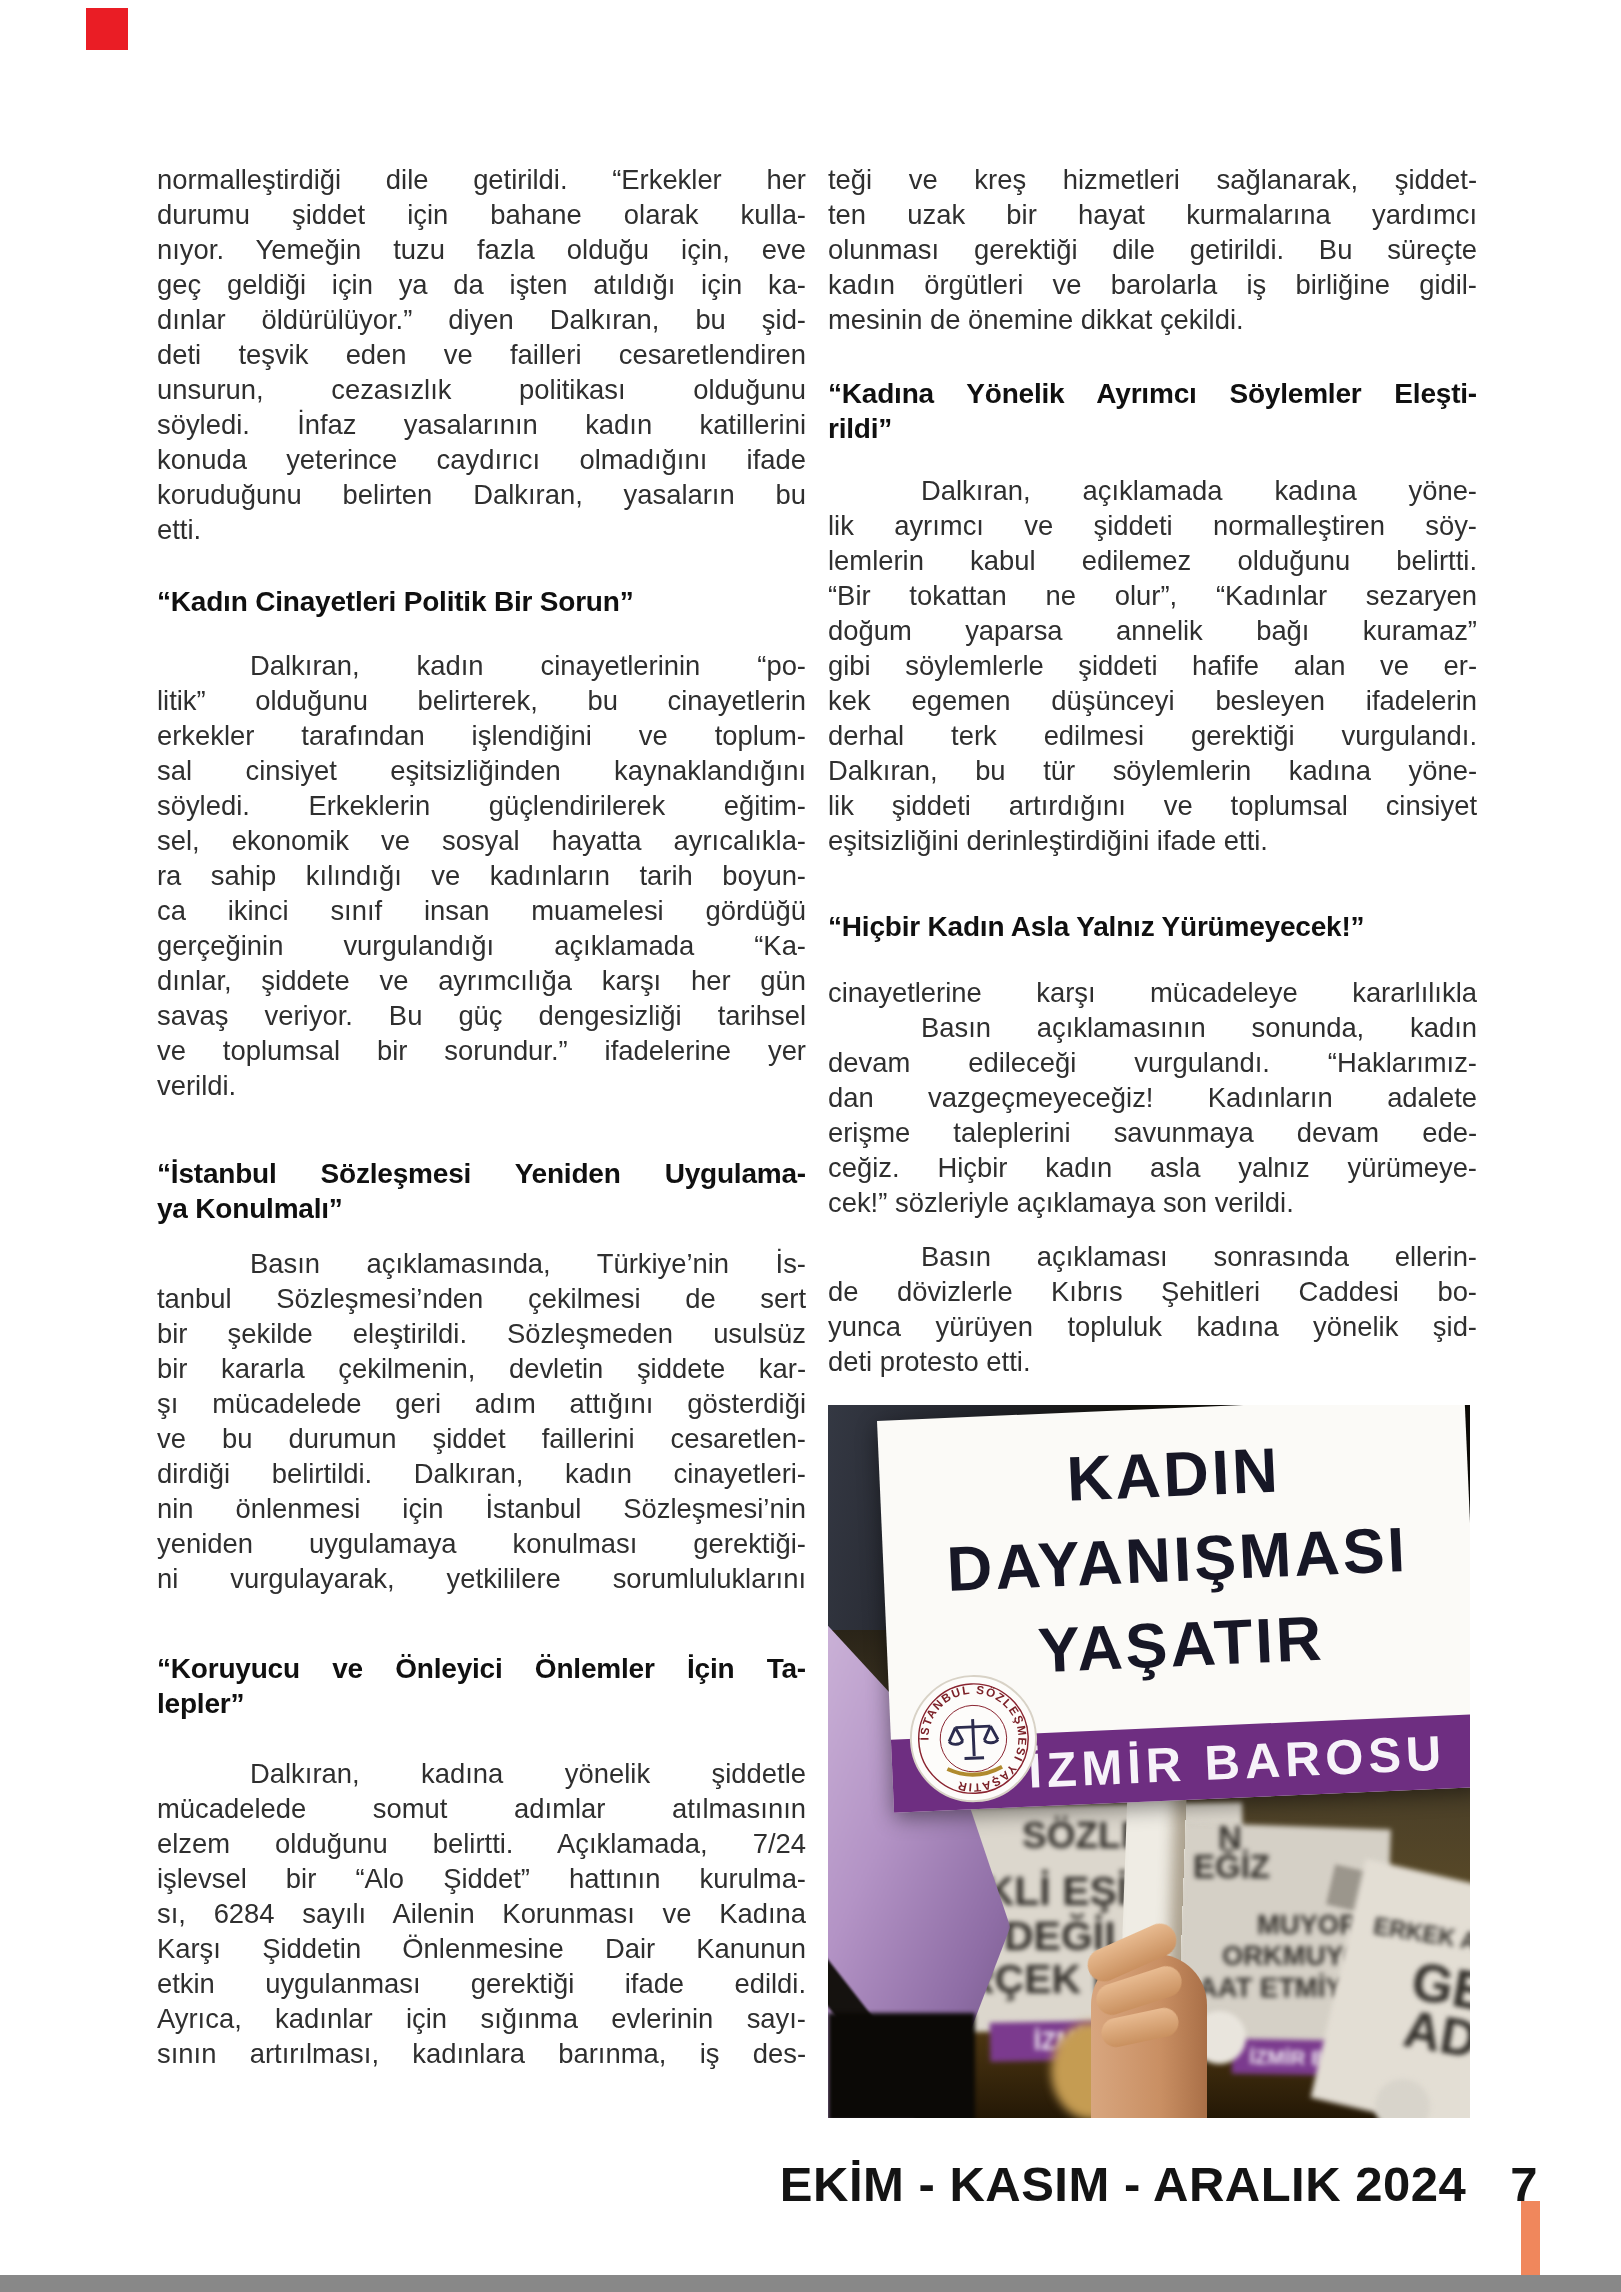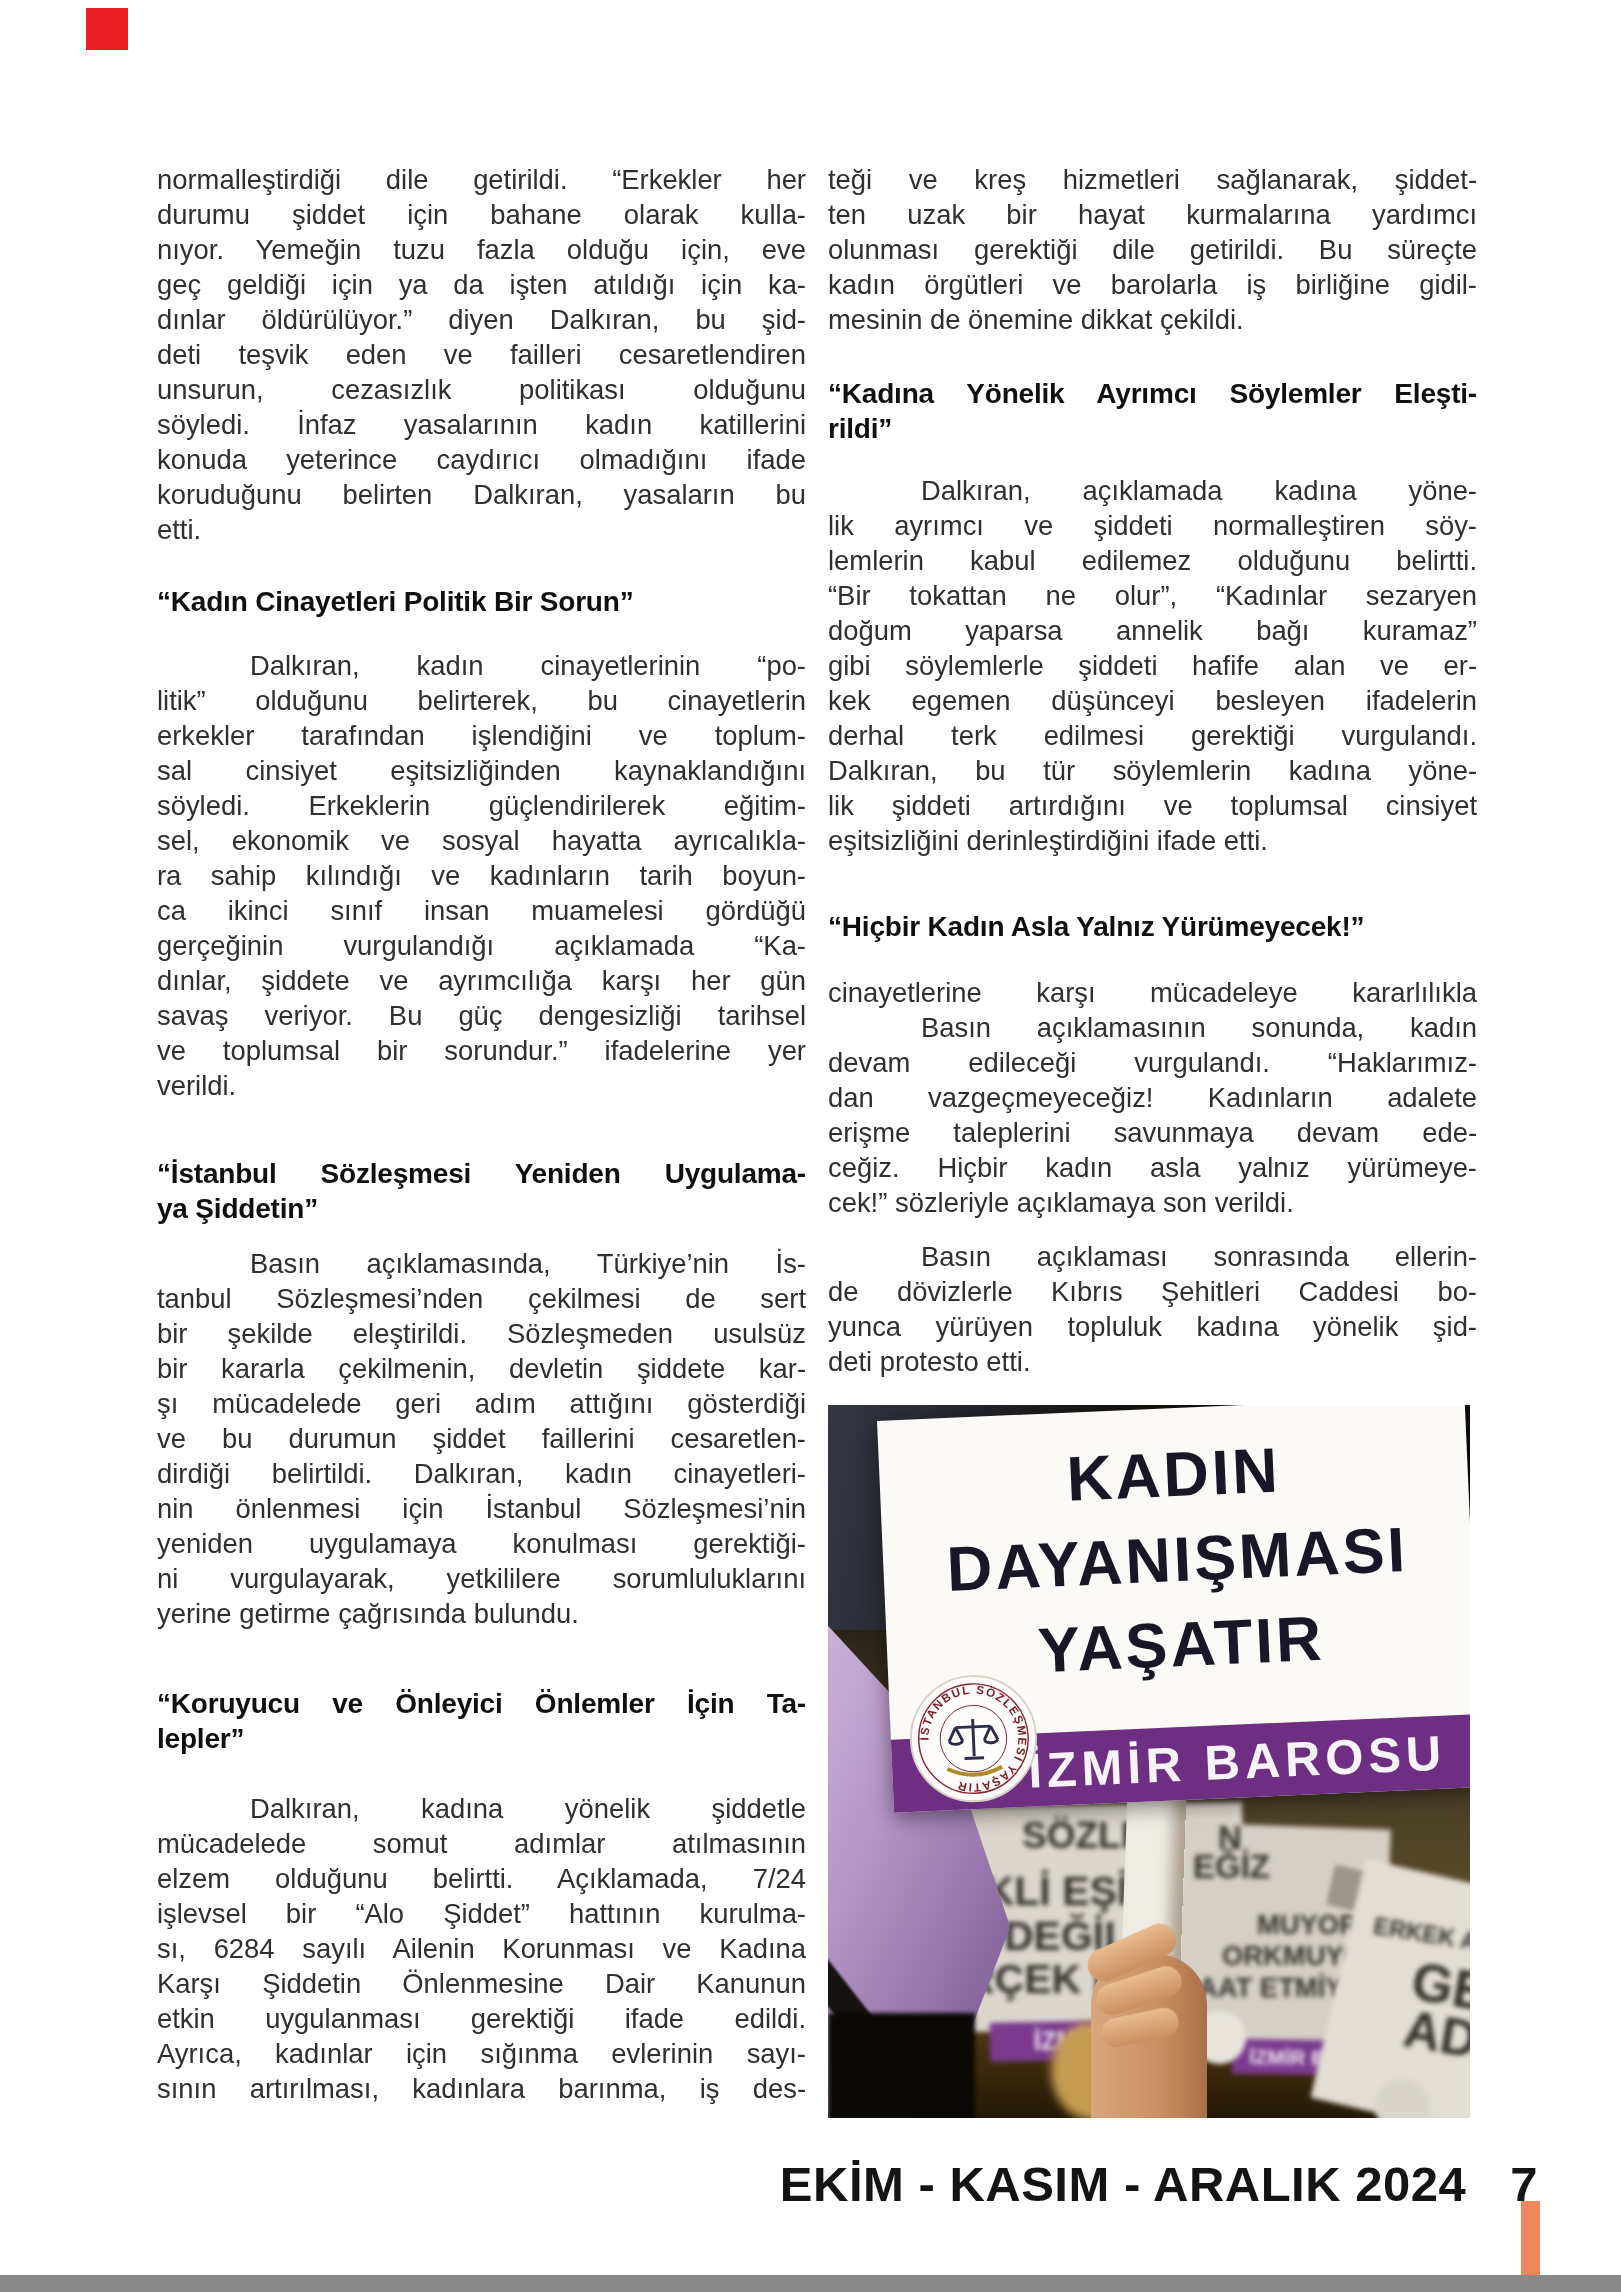--- a/index.html
+++ b/index.html
@@ -103,34 +103,33 @@
         <div class="line">ra sahip kılındığı ve kadınların tarih boyun-</div>
         <div class="line">ca ikinci sınıf insan muamelesi gördüğü</div>
         <div class="line">gerçeğinin vurgulandığı açıklamada “Ka-</div>
         <div class="line">dınlar, şiddete ve ayrımcılığa karşı her gün</div>
         <div class="line">savaş veriyor. Bu güç dengesizliği tarihsel</div>
         <div class="line">ve toplumsal bir sorundur.” ifadelerine yer</div>
         <div class="line last">verildi.</div>
       </div>
       <div class="heading" style="margin-top: 53px;">
         <div class="line">“İstanbul Sözleşmesi Yeniden Uygulama-</div>
-        <div class="line last">ya Şiddetin”</div>
+        <div class="line last">ya Konulmalı”</div>
       </div>
       <div class="para" style="margin-top: 19.6px;">
         <div class="line indent">Basın açıklamasında, Türkiye’nin İs-</div>
         <div class="line">tanbul Sözleşmesi’nden çekilmesi de sert</div>
         <div class="line">bir şekilde eleştirildi. Sözleşmeden usulsüz</div>
         <div class="line">bir kararla çekilmenin, devletin şiddete kar-</div>
         <div class="line">şı mücadelede geri adım attığını gösterdiği</div>
         <div class="line">ve bu durumun şiddet faillerini cesaretlen-</div>
         <div class="line">dirdiği belirtildi. Dalkıran, kadın cinayetleri-</div>
         <div class="line">nin önlenmesi için İstanbul Sözleşmesi’nin</div>
         <div class="line">yeniden uygulamaya konulması gerektiği-</div>
         <div class="line">ni vurgulayarak, yetkililere sorumluluklarını</div>
-        <div class="line last">yerine getirme çağrısında bulundu.</div>
       </div>
       <div class="heading" style="margin-top: 55px;">
         <div class="line">“Koruyucu ve Önleyici Önlemler İçin Ta-</div>
         <div class="line last">lepler”</div>
       </div>
       <div class="para" style="margin-top: 35px;">
         <div class="line indent">Dalkıran, kadına yönelik şiddetle</div>
         <div class="line">mücadelede somut adımlar atılmasının</div>
         <div class="line">elzem olduğunu belirtti. Açıklamada, 7/24</div>
         <div class="line">işlevsel bir “Alo Şiddet” hattının kurulma-</div>

